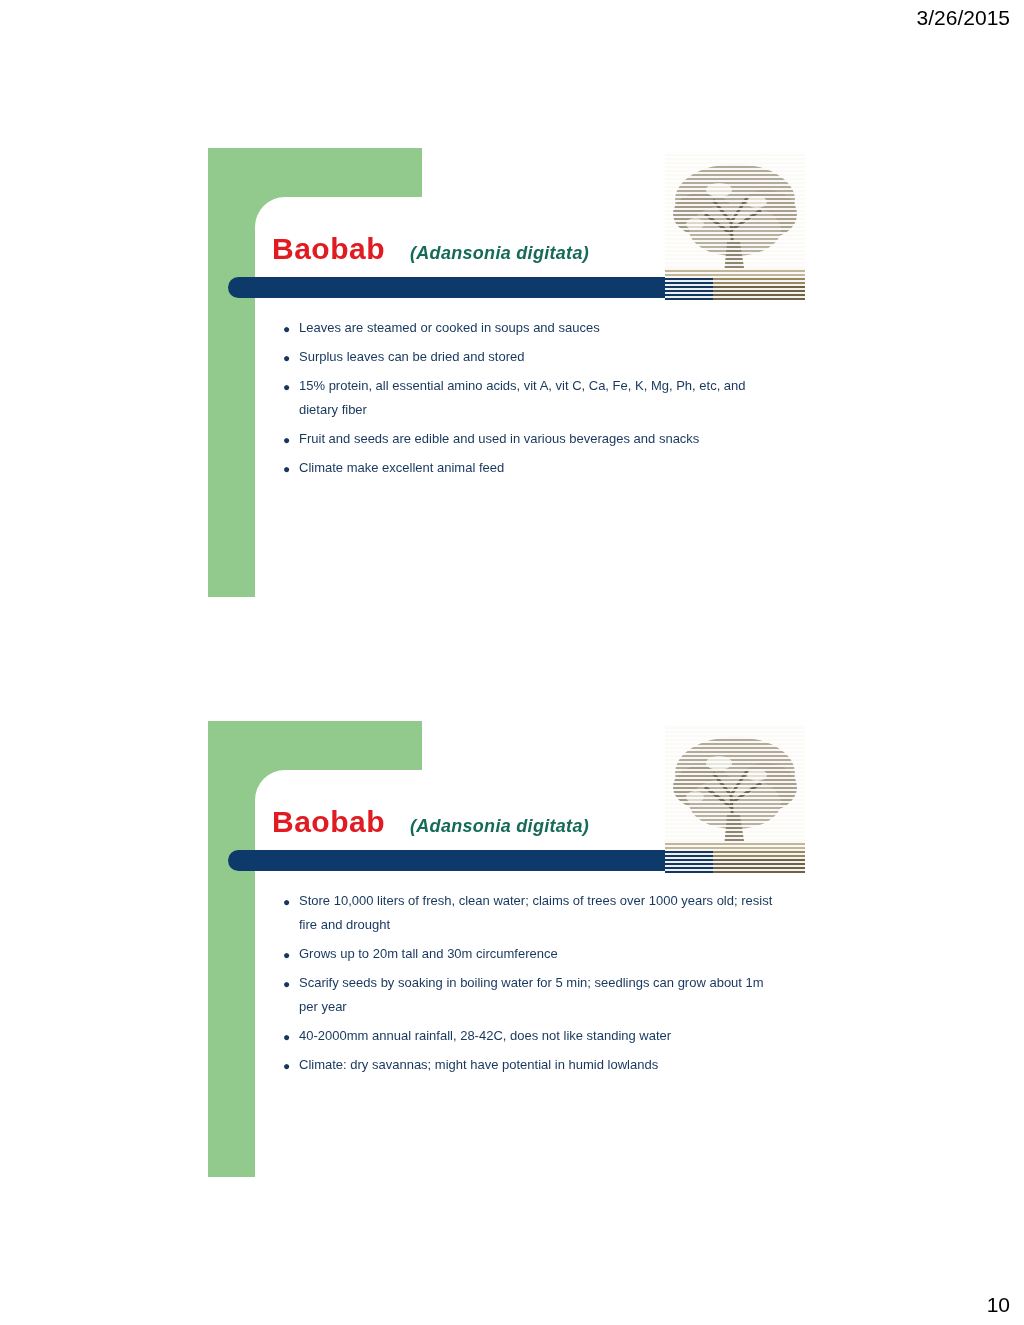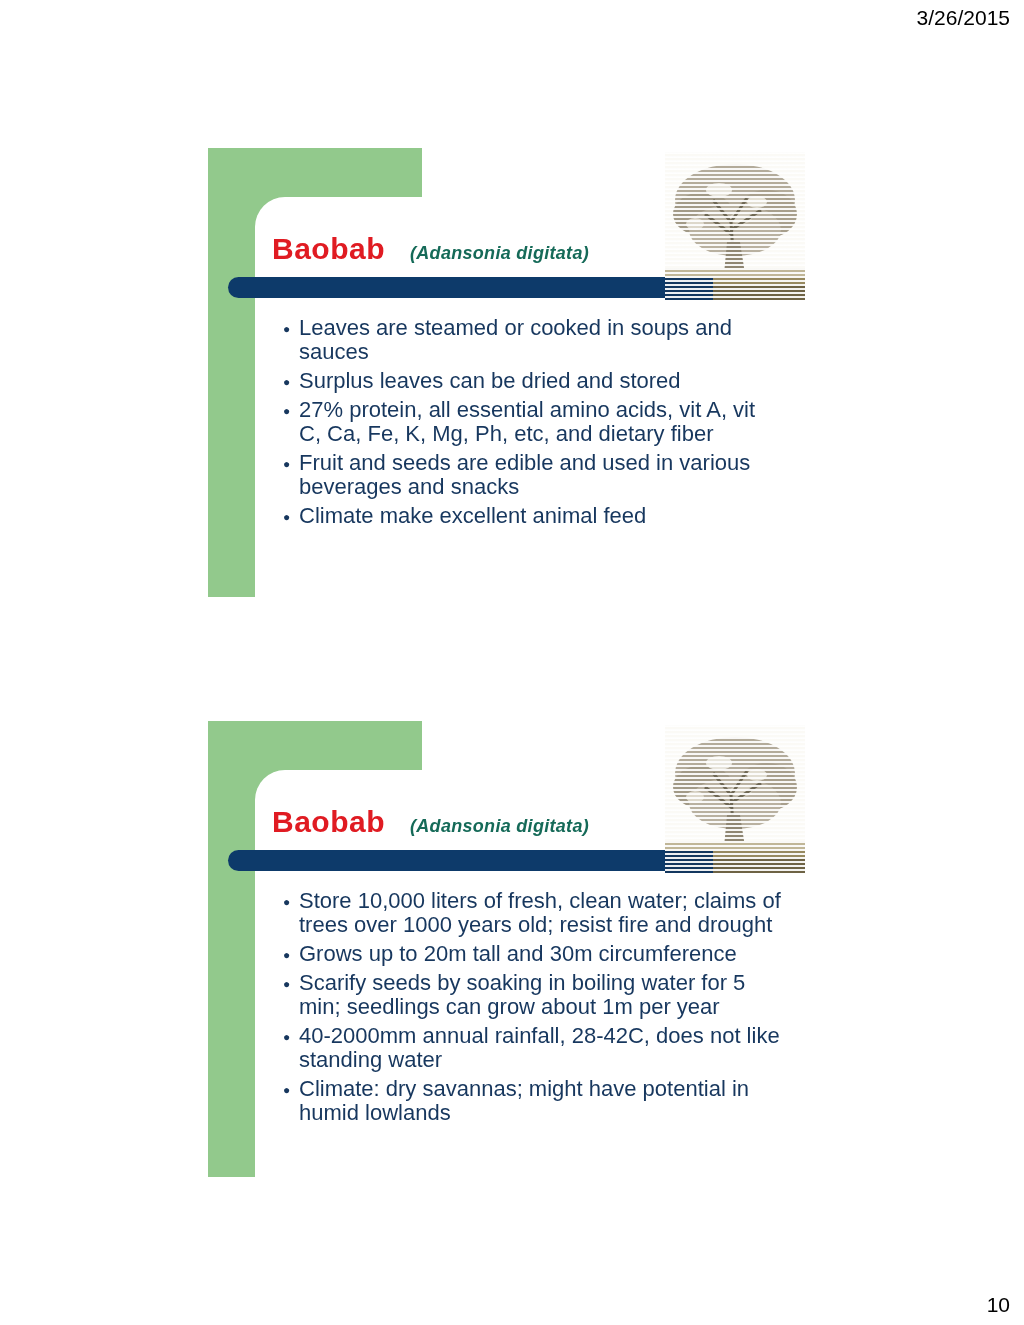--- a/index.html
+++ b/index.html
@@ -67,21 +67,21 @@
         rgba(255,255,255,0.92) 0px, rgba(255,255,255,0.92) 2px,
         rgba(255,255,255,0) 2px, rgba(255,255,255,0) 4px),
       repeating-linear-gradient(to bottom,
         rgba(40,35,20,0.10) 0px, rgba(40,35,20,0.10) 1px,
         rgba(0,0,0,0) 1px, rgba(0,0,0,0) 4px);
   }
   .bullets{
     position:absolute;left:283px;top:168px;
     width:500px;margin:0;padding:0;
     list-style:none;z-index:4;
-    color:#17375e;font-size:22px;line-height:24px;
+    color:#17375e;font-size:13px;line-height:24px;
   }
   .bullets li{
     position:relative;
     padding-left:16px;
     margin-bottom:5px;
   }
   .bullets li::before{
     content:"\25CF";
     position:absolute;left:0;top:1px;
     font-size:12px;color:#17375e;
@@ -122,21 +122,21 @@
         <rect x="0" y="125" width="140" height="9" fill="#97895f"></rect>
         <rect x="0" y="133" width="140" height="15" fill="#6e6345"></rect>
         <rect x="0" y="126" width="48" height="22" fill="#13375f"></rect>
       </svg>
       <div class="scanlines"></div>
     </div>
 
     <ul class="bullets">
       <li>Leaves are steamed or cooked in soups and sauces</li>
       <li>Surplus leaves can be dried and stored</li>
-      <li>27% protein, all essential amino acids, vit A, vit C, Ca, Fe, K, Mg, Ph, etc, and dietary fiber</li>
+      <li>15% protein, all essential amino acids, vit A, vit C, Ca, Fe, K, Mg, Ph, etc, and dietary fiber</li>
       <li>Fruit and seeds are edible and used in various beverages and snacks</li>
       <li>Climate make excellent animal feed</li>
     </ul>
   </section>
 
   <section class="slide" style="top:721px;">
     <div class="green-band"></div>
     <div class="green-strip" style="height:456px;"></div>
     <div class="content-card"></div>
     <div class="title-bar"></div>

